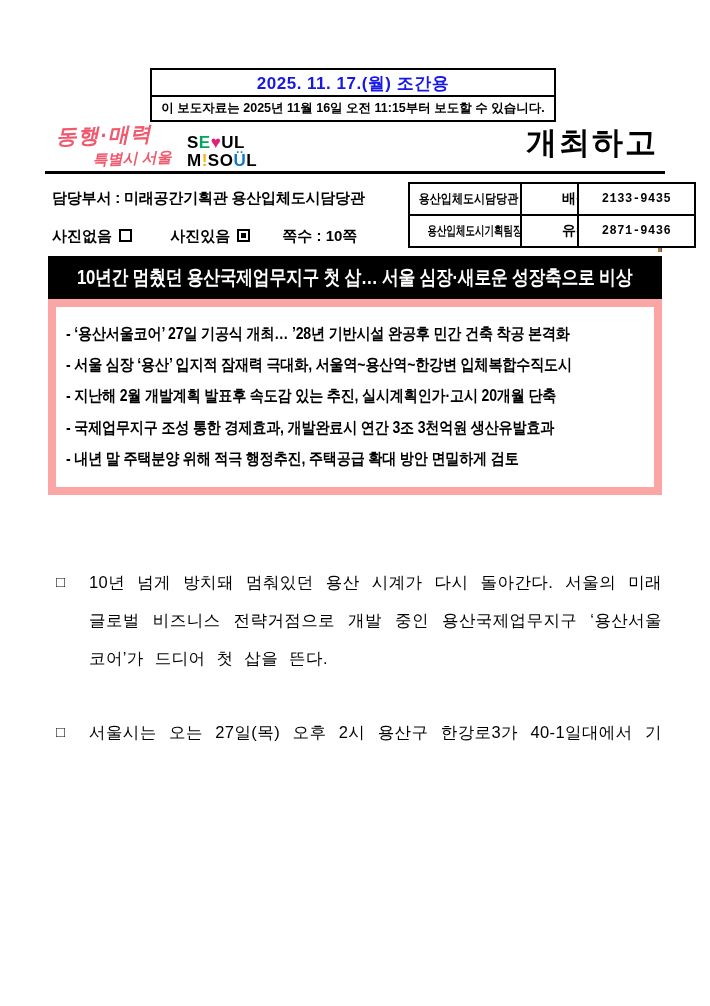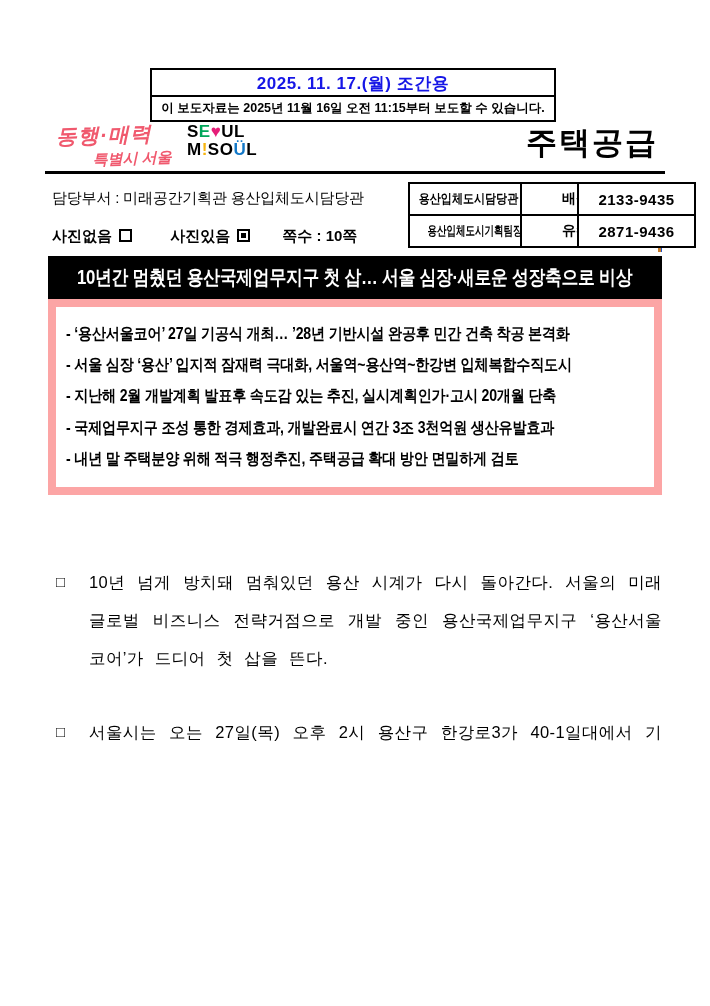--- a/index.html
+++ b/index.html
@@ -17,47 +17,47 @@
     color:#1717e6; font-weight:bold; font-size:17px; letter-spacing:0.5px;
   }
   .embargo-notice { height:23px; line-height:23px; text-align:center; font-weight:bold; font-size:12.5px; }
 
   
   .city-logo { position:absolute; left:56px; top:121px; color:#f0596e; transform:rotate(-2deg); }
   .city-logo .cl1 { font-size:21px; font-weight:bold; font-style:italic; letter-spacing:1px; }
   .city-logo .cl2 { font-size:15px; font-weight:bold; font-style:italic; margin-left:36px; margin-top:1px; }
 
   
-  .brand-logo { position:absolute; left:187px; top:123px; font-weight:900; font-size:17px; line-height:18px; letter-spacing:0.5px; }
+  .brand-logo { position:absolute; left:187px; top:134px; font-weight:900; font-size:17px; line-height:18px; letter-spacing:0.5px; }
   .brand-logo .green  { color:#00a65a; }
   .brand-logo .pink   { color:#e51e78; }
   .brand-logo .yellow { color:#f6b40e; }
   .brand-logo .blue   { color:#1278c8; }
 
   
   .doc-type { position:absolute; right:52px; top:122px; font-size:31px; font-weight:900; letter-spacing:2px; }
 
   
   .rule { position:absolute; left:45px; top:171px; width:620px; height:3px; background:#000; }
 
   
-  .dept-line  { position:absolute; left:52px; top:189px; font-weight:normal; font-size:15px; letter-spacing:-0.2px; }
+  .dept-line  { position:absolute; left:52px; top:189px; font-weight:bold; font-size:15px; letter-spacing:-0.2px; }
   .photo-line { position:absolute; left:52px; top:227px; font-weight:bold; font-size:15px; }
   .cb { display:inline-block; width:13px; height:13px; border:2px solid #000; vertical-align:-1px; margin-left:7px; background:#fff; }
   .cb.filled { background:#000; box-shadow:inset 0 0 0 2px #fff; }
   .photo-line .sp1 { margin-left:34px; }
   .photo-line .sp2 { margin-left:28px; }
 
   
   .contact-table { position:absolute; left:376px; top:182px; width:286px; border-collapse:collapse; table-layout:fixed;margin-left:32px; }
   .contact-table td { border:2px solid #000; height:32px; text-align:center; vertical-align:middle; font-weight:600; overflow:hidden; white-space:nowrap; }
   .contact-table col.c1 { width:112px; } .contact-table col.c2 { width:57px; } .contact-table col.c3 { width:117px; }
   .contact-table .title-cell { font-size:13px; }
   .contact-table .name-cell  { font-size:14px;padding-left:40px; }
-  .contact-table .phone-cell { font-size:15px; letter-spacing:0.5px; }
+  .contact-table .phone-cell { font-size:12px; letter-spacing:0.5px;font-family:Liberation Mono, monospace; }
   .sx85 { display:inline-block; transform:scaleX(0.85); transform-origin:center; white-space:nowrap; }
   .sx75 { display:inline-block; transform:scaleX(0.73); transform-origin:center; white-space:nowrap; }
 
   .stray { position:absolute; left:658px; top:248px; width:4px; height:4px; background:#c77d2a; border-right:1px solid #2255cc; }
 
   
   .headline {
     position:absolute; left:48px; top:256px; width:614px; height:43px; background:#000;
     display:flex; align-items:center; justify-content:center;text-align:center;
   }
@@ -98,21 +98,21 @@
   <div class="city-logo">
     <div class="cl1">동행·매력</div>
     <div class="cl2">특별시 서울</div>
   </div>
 
   <div class="brand-logo">
     <div><span>S</span><span class="green">E</span><span class="pink">♥</span><span>UL</span></div>
     <div><span>M</span><span class="yellow">!</span><span>SO</span><span class="blue">Ü</span><span>L</span></div>
   </div>
 
-  <div class="doc-type">주택공급</div>
+  <div class="doc-type">개최하고</div>
 
   <div class="rule"></div>
 
   <div class="dept-line">담당부서 : 미래공간기획관 용산입체도시담당관</div>
 
   <div class="photo-line">
     <span>사진없음</span><span class="cb"></span>
     <span class="sp1">사진있음</span><span class="cb filled"></span>
     <span class="sp2">쪽수 : 10쪽</span>
   </div>

